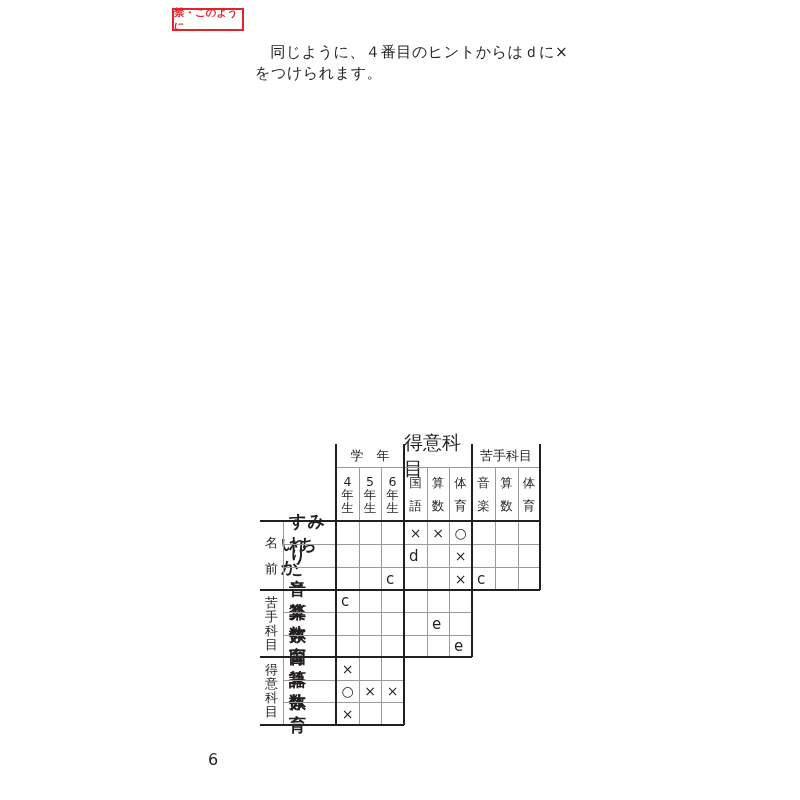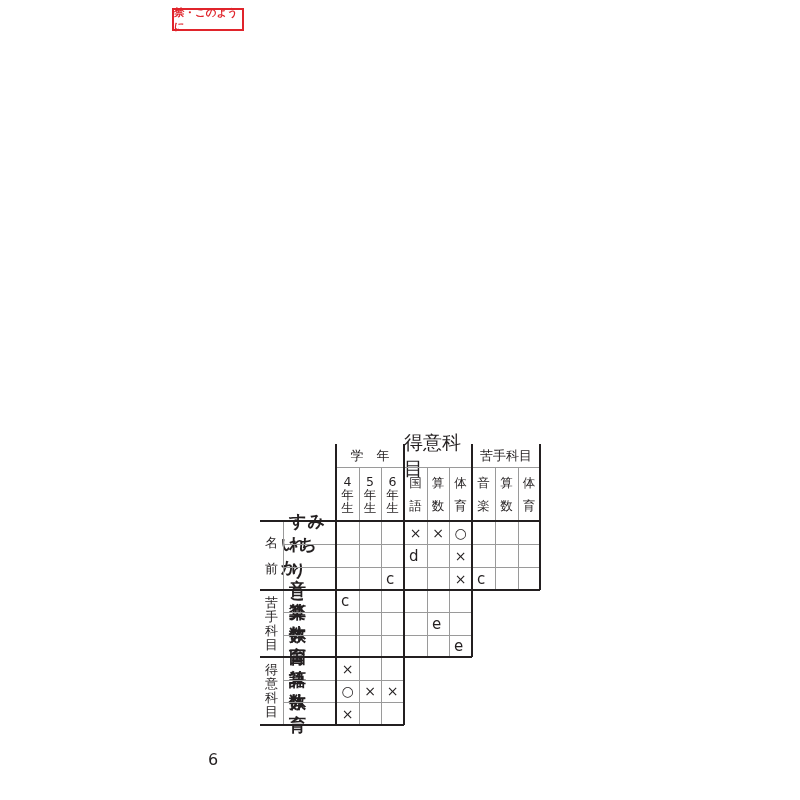--- a/index.html
+++ b/index.html
@@ -24,20 +24,21 @@
            justify-content:center; line-height:13px; font-size:12.5px; }
   .mark { font-size:14px; }
   .name { font-weight:bold; font-size:17px; justify-content:flex-start; padding-left:6px; box-sizing:border-box; letter-spacing:1px; }
 </style>
 </head>
 <body>
 
 <div class="stamp">禁・このように</div>
 
 <div class="body-text">
+  <p>同じように、４番目のヒントからはｄに×をつけられます。</p>
 </div>
 
 <div class="tbl" id="matrix">
     <div class="cell" style="left: 336px; top: 444px; width: 68px; height: 23px; font-size: 13px;">学　年</div>
     <div class="cell vtext" style="left: 336px; top: 467px; width: 23px; height: 54px;">
       <span>4</span>
       <span>年</span>
       <span>生</span>
     </div>
     <div class="cell vtext" style="left: 359px; top: 467px; width: 22px; height: 54px;">
@@ -94,21 +95,21 @@
     <div class="cell mark" style="left: 336px; top: 544px; width: 23px; height: 23px;"></div>
     <div class="cell mark" style="left: 359px; top: 544px; width: 22px; height: 23px;"></div>
     <div class="cell mark" style="left: 381px; top: 544px; width: 23px; height: 23px;"></div>
     <div class="cell mark" style="left: 404px; top: 544px; width: 23px; height: 23px; justify-content: flex-start; padding-left: 5px; box-sizing: border-box; font-size: 15px;">d</div>
     <div class="cell mark" style="left: 427px; top: 544px; width: 22px; height: 23px;"></div>
     <div class="cell mark" style="left: 449px; top: 544px; width: 23px; height: 23px;">×</div>
     <div class="cell mark" style="left: 472px; top: 544px; width: 23px; height: 23px;"></div>
     <div class="cell mark" style="left: 495px; top: 544px; width: 23px; height: 23px;"></div>
     <div class="cell mark" style="left: 518px; top: 544px; width: 22px; height: 23px;"></div>
     <div class="hl thin" style="left: 283px; top: 544px; width: 257px; height: 1px;"></div>
-    <div class="cell name" style="left: 283px; top: 570px; width: 41px; height: 23px;">り　こ</div>
+    <div class="cell name" style="left: 283px; top: 556px; width: 41px; height: 23px;">り　こ</div>
     <div class="cell mark" style="left: 336px; top: 567px; width: 23px; height: 23px;"></div>
     <div class="cell mark" style="left: 359px; top: 567px; width: 22px; height: 23px;"></div>
     <div class="cell mark" style="left: 381px; top: 567px; width: 23px; height: 23px; justify-content: flex-start; padding-left: 5px; box-sizing: border-box; font-size: 15px;">c</div>
     <div class="cell mark" style="left: 404px; top: 567px; width: 23px; height: 23px;"></div>
     <div class="cell mark" style="left: 427px; top: 567px; width: 22px; height: 23px;"></div>
     <div class="cell mark" style="left: 449px; top: 567px; width: 23px; height: 23px;">×</div>
     <div class="cell mark" style="left: 472px; top: 567px; width: 23px; height: 23px; justify-content: flex-start; padding-left: 5px; box-sizing: border-box; font-size: 15px;">c</div>
     <div class="cell mark" style="left: 495px; top: 567px; width: 23px; height: 23px;"></div>
     <div class="cell mark" style="left: 518px; top: 567px; width: 22px; height: 23px;"></div>
     <div class="hl thin" style="left: 283px; top: 567px; width: 257px; height: 1px;"></div>

